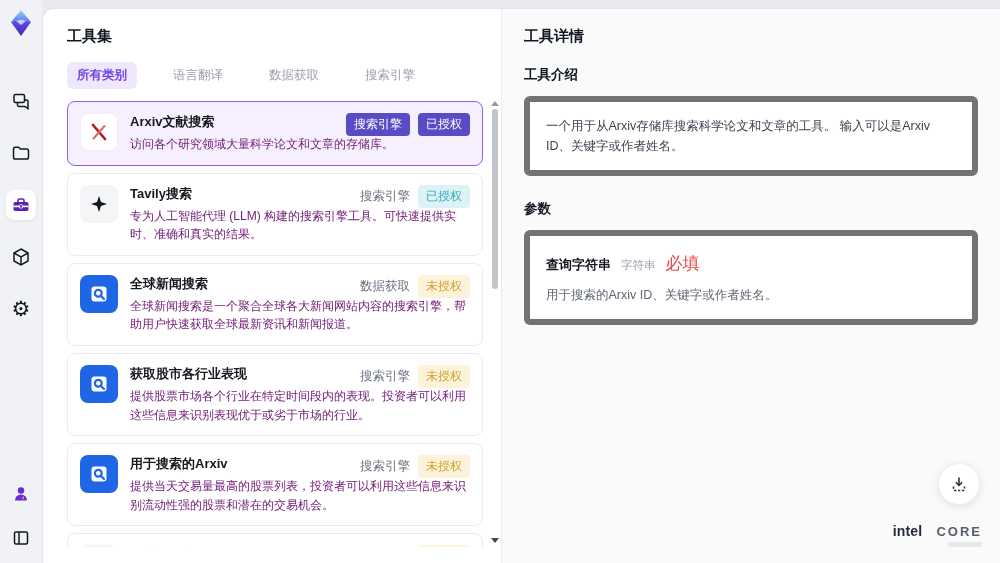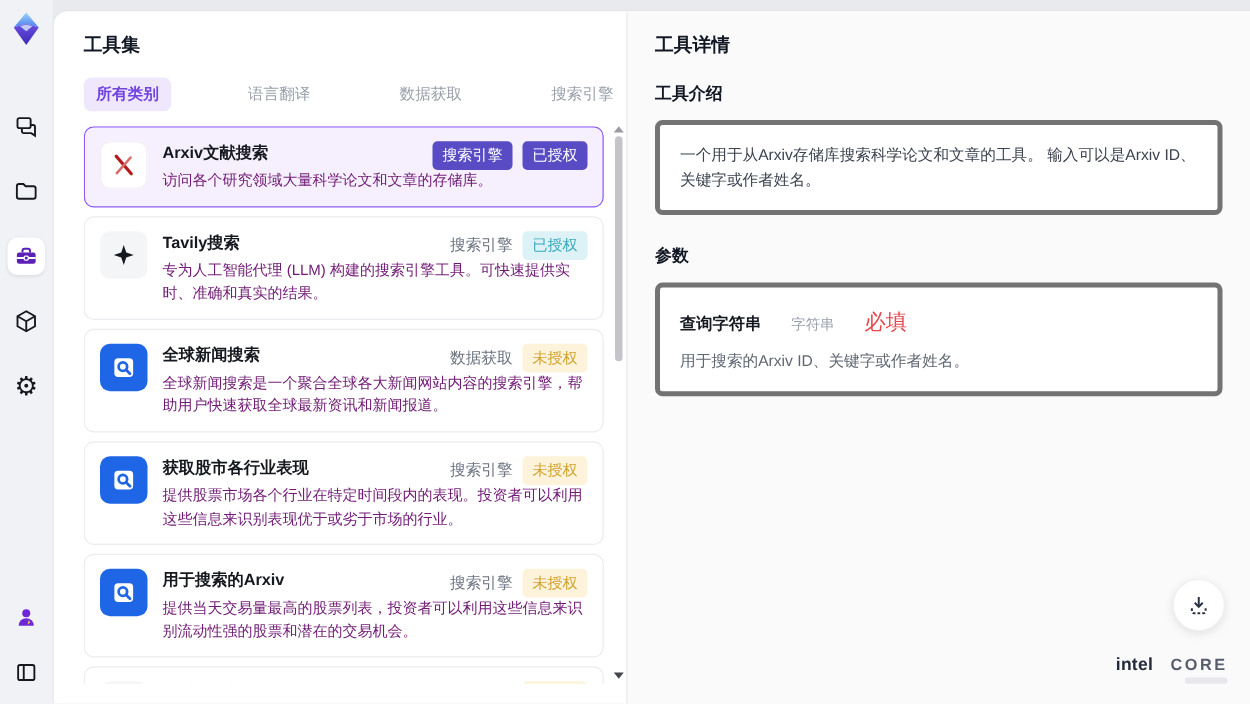--- a/index.html
+++ b/index.html
@@ -29,21 +29,21 @@
   
   .shell {
     flex:1; height:555px; margin-top:8px; background:#ffffff;
     border-radius:12px 0 0 0; display:flex; overflow:hidden;
     border-left:1px solid #e4e5e9; border-top:1px solid #e4e5e9;
   }
 
   
   .list-pane { width:458px; flex:none; padding:18px 0 16px 24px; display:flex; flex-direction:column; }
   .page-title { font-size:15px; font-weight:700; color:#111723; margin-bottom:16px; }
-  .tabs { display:flex; align-items:center; gap:26px; margin-bottom:12px;justify-content:space-between; }
+  .tabs { display:flex; align-items:center; gap:26px; margin-bottom:12px; }
   .tab {
     border:none; background:transparent; font-size:12.5px; color:#9aa0ab; cursor:pointer;
     padding:5px 10px; border-radius:6px; font-family:inherit;
   }
   .tab.active { background:#efe8fd; color:#7143e0; font-weight:700; }
 
   .tool-list { position:relative; flex:1; overflow:hidden; padding-right:18px; }
   .card {
     position:relative; display:flex; gap:12px; background:#ffffff;
     border:1px solid #ececf0; border-radius:8px; padding:11px 12px; margin-bottom:7px; cursor:pointer;
@@ -75,24 +75,24 @@
   .sb-down { bottom:4px; border-top:5px solid #44464c; }
 
   
   .detail-pane {
     flex:1; background:#fafafb; border-left:1px solid #ececf0;
     padding:18px 22px; position:relative;
   }
   .detail-title { font-size:15px; font-weight:700; color:#111723; margin-bottom:20px; }
   .section-heading { font-size:13.5px; font-weight:700; color:#111723; margin-bottom:12px; }
   .info-box {
-    background:#ffffff; border:4px solid #737373; border-radius:6px;
+    background:#ffffff; border:6px solid #737373; border-radius:6px;
     padding:14px 16px; margin-bottom:24px; font-size:12.5px; color:#3c4350; line-height:1.6;
   }
-  .param-head { display:flex; align-items:baseline; gap:24px; margin-bottom:8px; }
+  .param-head { display:flex; align-items:baseline; gap:10px; margin-bottom:8px; }
   .param-name { font-size:13px; font-weight:700; color:#15181f; }
   .param-type { font-size:11.5px; color:#9aa0ab; }
   .param-required { font-size:17px; color:#e5484d; }
   .param-desc { font-size:12.5px; color:#5f6672; }
 
   .fab-download {
     position:absolute; right:20px; bottom:58px; width:42px; height:42px; border-radius:50%;
     background:#ffffff; border:1px solid #eef0f2; box-shadow:0 2px 8px rgba(0,0,0,.10);
     display:flex; align-items:center; justify-content:center; cursor:pointer;
   }

